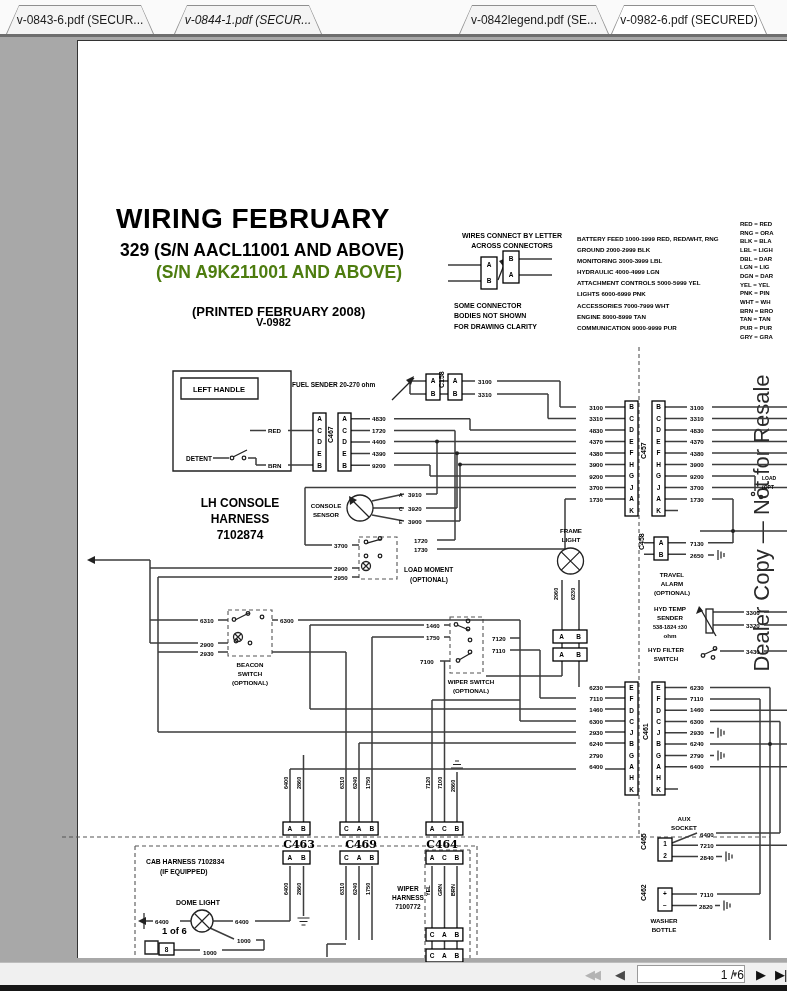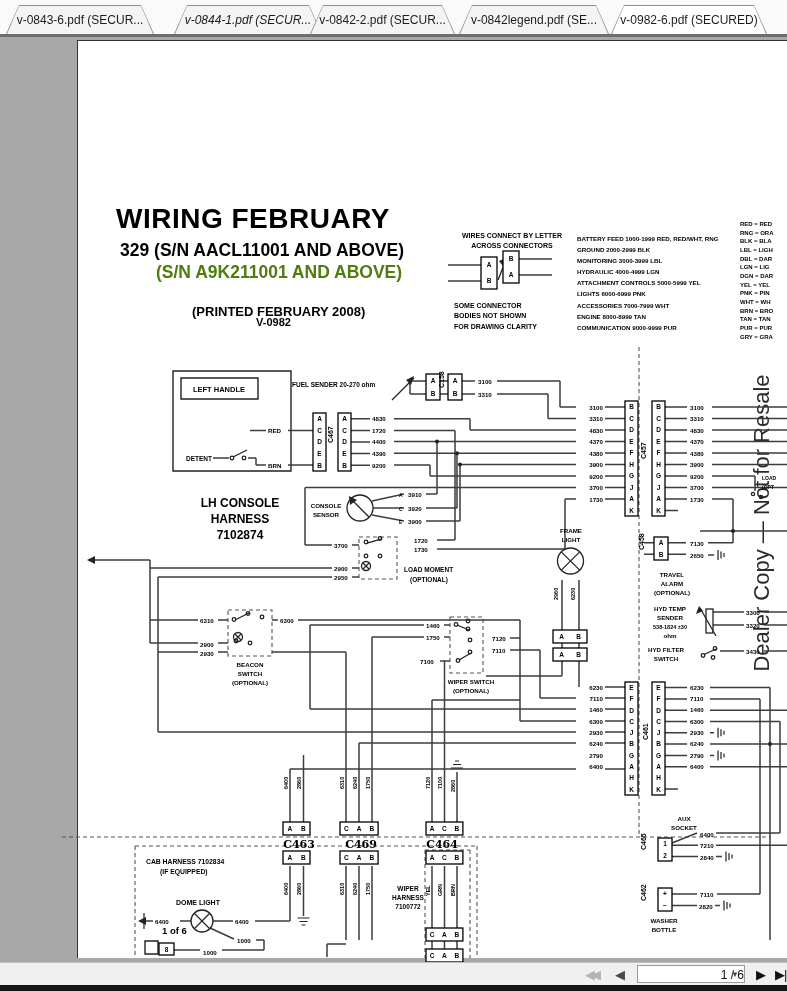--- a/index.html
+++ b/index.html
@@ -56,25 +56,20 @@
 
 <div class="tabbar">
   <div class="tab" style="left:6px;width:148px;">
       <div class="tab-inner">
         <span>v-0843-6.pdf (SECUR...</span>
       </div>
     </div>
   <div class="tab" style="left:174px;width:148px;font-style:italic;">
       <div class="tab-inner">
         <span>v-0844-1.pdf (SECUR...</span>
-      </div>
-    </div>
-  <div class="tab" style="left:310px;width:145px;">
-      <div class="tab-inner">
-        <span>v-0842-2.pdf (SECUR...</span>
       </div>
     </div>
   <div class="tab" style="left:459px;width:150px;">
       <div class="tab-inner">
         <span>v-0842legend.pdf (SE...</span>
       </div>
     </div>
   <div class="tab active" style="left:611px;width:156px;">
       <div class="tab-inner">
         <span>v-0982-6.pdf (SECURED)</span>

